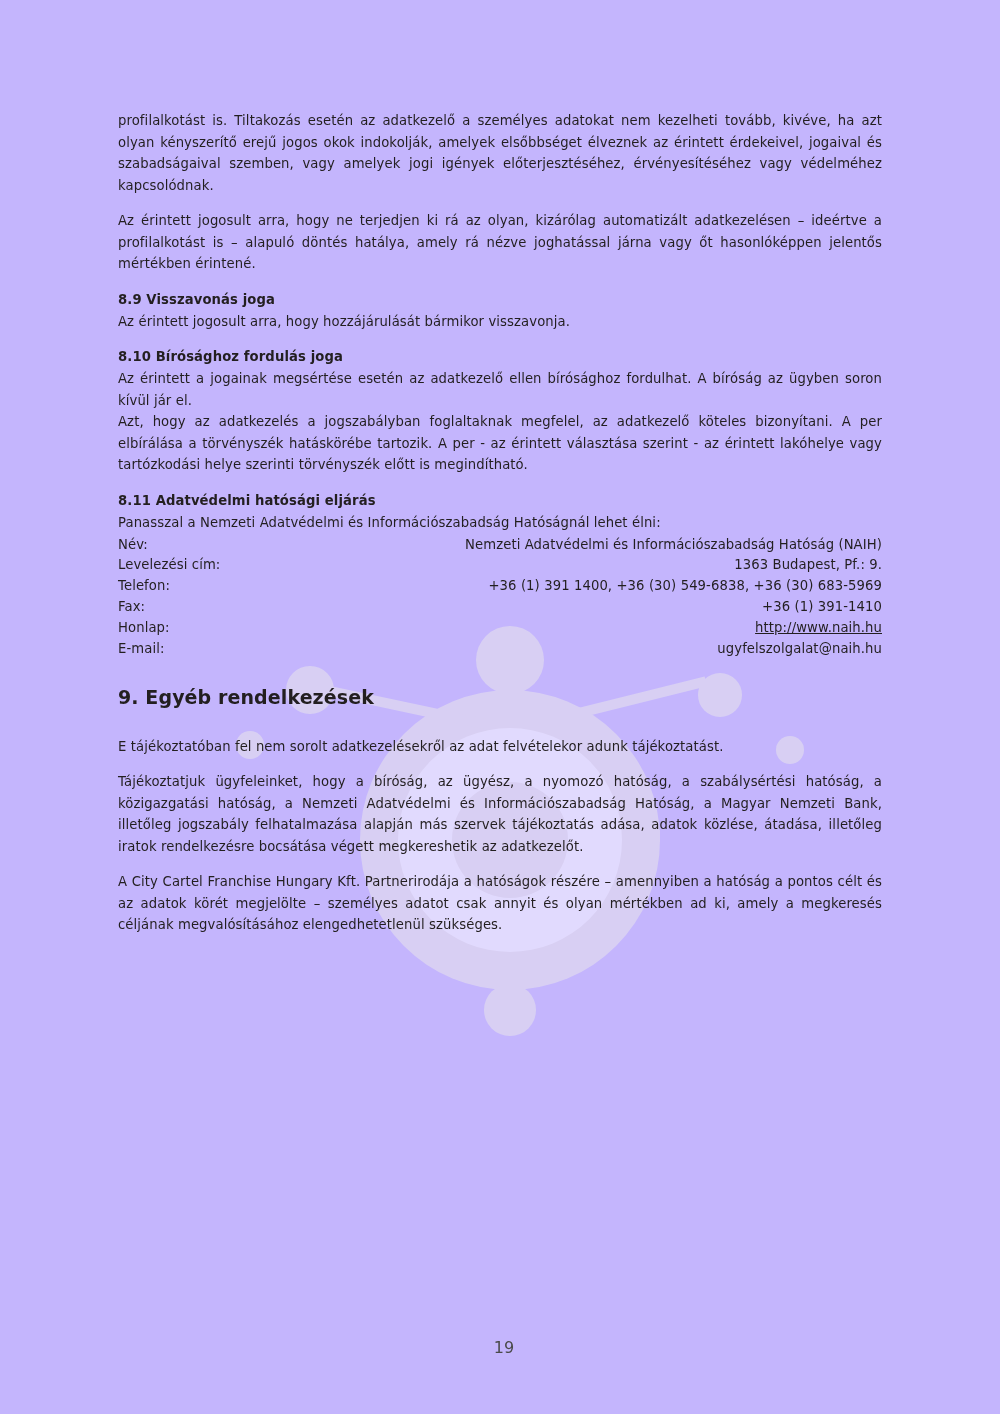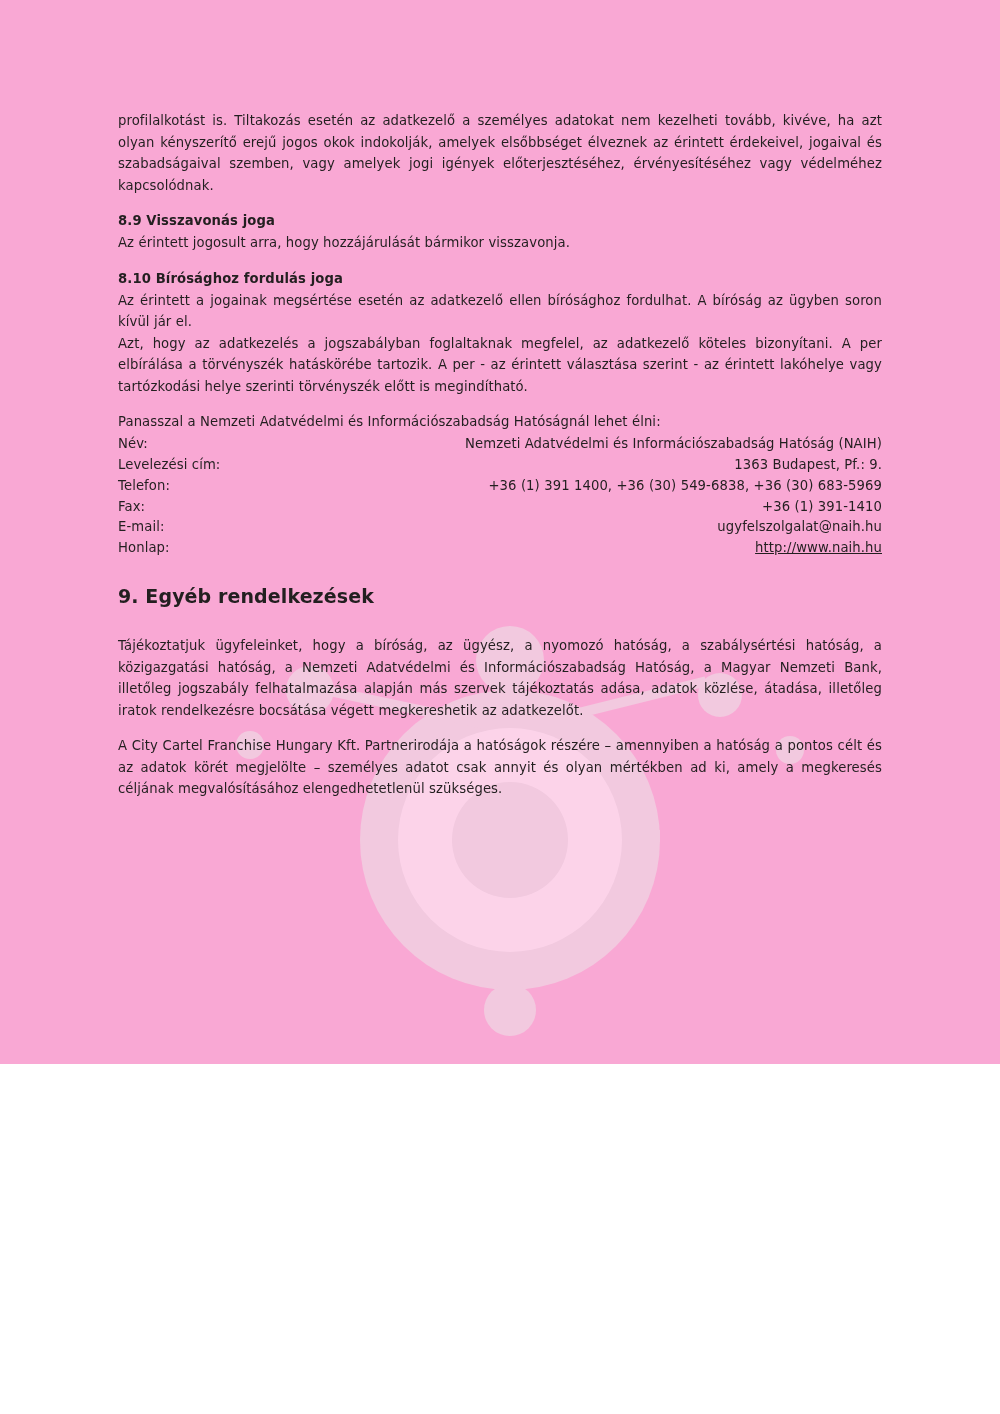--- a/index.html
+++ b/index.html
@@ -3,22 +3,22 @@
 <meta charset="utf-8">
 <style>
   html, body {
     margin: 0;
     padding: 0;
     background: #ffffff;
   }
   .page {
     position: relative;
     width: 1000px;
-    height: 1064px;
-    background: #f9a8d4;
+    height: 1414px;
+    background: #c4b5fd;
     font-family: "DejaVu Sans", sans-serif;
     color: #231f20;
     overflow: hidden;
   }
   .watermark {
     position: absolute;
     left: 190px;
     top: 540px;
     width: 640px;
     height: 520px;
@@ -128,69 +128,72 @@
     <g fill="#eceaea">
       <circle cx="320" cy="300" r="58"></circle>
     </g>
   </svg>
 
   <div class="content">
 
     <p class="para">profilalkotást is. Tiltakozás esetén az adatkezelő a személyes adatokat nem kezelheti tovább, kivéve, ha azt olyan kényszerítő erejű jogos okok indokolják, amelyek elsőbbséget élveznek az érintett érdekeivel, jogaival és szabadságaival szemben, vagy amelyek jogi igények előterjesztéséhez, érvényesítéséhez vagy védelméhez kapcsolódnak.</p>
 
     <div class="sec-block">
+      <p>Az érintett jogosult arra, hogy ne terjedjen ki rá az olyan, kizárólag automatizált adatkezelésen – ideértve a profilalkotást is – alapuló döntés hatálya, amely rá nézve joghatással járna vagy őt hasonlóképpen jelentős mértékben érintené.</p>
     </div>
 
     <div class="sec-block">
       <h3>8.9 Visszavonás joga</h3>
       <p>Az érintett jogosult arra, hogy hozzájárulását bármikor visszavonja.</p>
     </div>
 
     <div class="sec-block">
       <h3>8.10 Bírósághoz fordulás joga</h3>
       <p class="para-tight">Az érintett a jogainak megsértése esetén az adatkezelő ellen bírósághoz fordulhat. A bíróság az ügyben soron kívül jár el.</p>
       <p>Azt, hogy az adatkezelés a jogszabályban foglaltaknak megfelel, az adatkezelő köteles bizonyítani. A per elbírálása a törvényszék hatáskörébe tartozik. A per - az érintett választása szerint - az érintett lakóhelye vagy tartózkodási helye szerinti törvényszék előtt is megindítható.</p>
     </div>
 
     <div class="sec-block">
+      <h3>8.11 Adatvédelmi hatósági eljárás</h3>
       <p>Panasszal a Nemzeti Adatvédelmi és Információszabadság Hatóságnál lehet élni:</p>
       <table class="contact-table">
         <tbody>
           <tr>
             <td class="label">Név:</td>
             <td class="value-indent">Nemzeti Adatvédelmi és Információszabadság Hatóság (NAIH)</td>
           </tr>
           <tr>
             <td class="label">Levelezési cím:</td>
             <td class="value-indent indent-more">1363 Budapest, Pf.: 9.</td>
           </tr>
           <tr>
             <td class="label">Telefon:</td>
             <td class="value-indent indent-more">+36 (1) 391 1400, +36 (30) 549-6838, +36 (30) 683-5969</td>
           </tr>
           <tr>
             <td class="label">Fax:</td>
             <td class="value-indent indent-more">+36 (1) 391-1410</td>
           </tr>
           <tr>
-            <td class="label">E-mail:</td>
-            <td class="value-indent indent-more">ugyfelszolgalat@naih.hu</td>
-          </tr>
-          <tr>
             <td class="label">Honlap:</td>
             <td class="value-indent indent-more">
               <span class="link">http://www.naih.hu</span>
             </td>
+          </tr>
+          <tr>
+            <td class="label">E-mail:</td>
+            <td class="value-indent indent-more">ugyfelszolgalat@naih.hu</td>
           </tr>
         </tbody>
       </table>
     </div>
 
     <h2>9. Egyéb rendelkezések</h2>
 
+    <p class="para">E tájékoztatóban fel nem sorolt adatkezelésekről az adat felvételekor adunk tájékoztatást.</p>
     <p class="para">Tájékoztatjuk ügyfeleinket, hogy a bíróság, az ügyész, a nyomozó hatóság, a szabálysértési hatóság, a közigazgatási hatóság, a Nemzeti Adatvédelmi és Információszabadság Hatóság, a Magyar Nemzeti Bank, illetőleg jogszabály felhatalmazása alapján más szervek tájékoztatás adása, adatok közlése, átadása, illetőleg iratok rendelkezésre bocsátása végett megkereshetik az adatkezelőt.</p>
     <p class="para">A City Cartel Franchise Hungary Kft. Partnerirodája a hatóságok részére – amennyiben a hatóság a pontos célt és az adatok körét megjelölte – személyes adatot csak annyit és olyan mértékben ad ki, amely a megkeresés céljának megvalósításához elengedhetetlenül szükséges.</p>
 
   </div>
 
   <div class="page-number">19</div>
 
 </div>
 
 </body></html>

